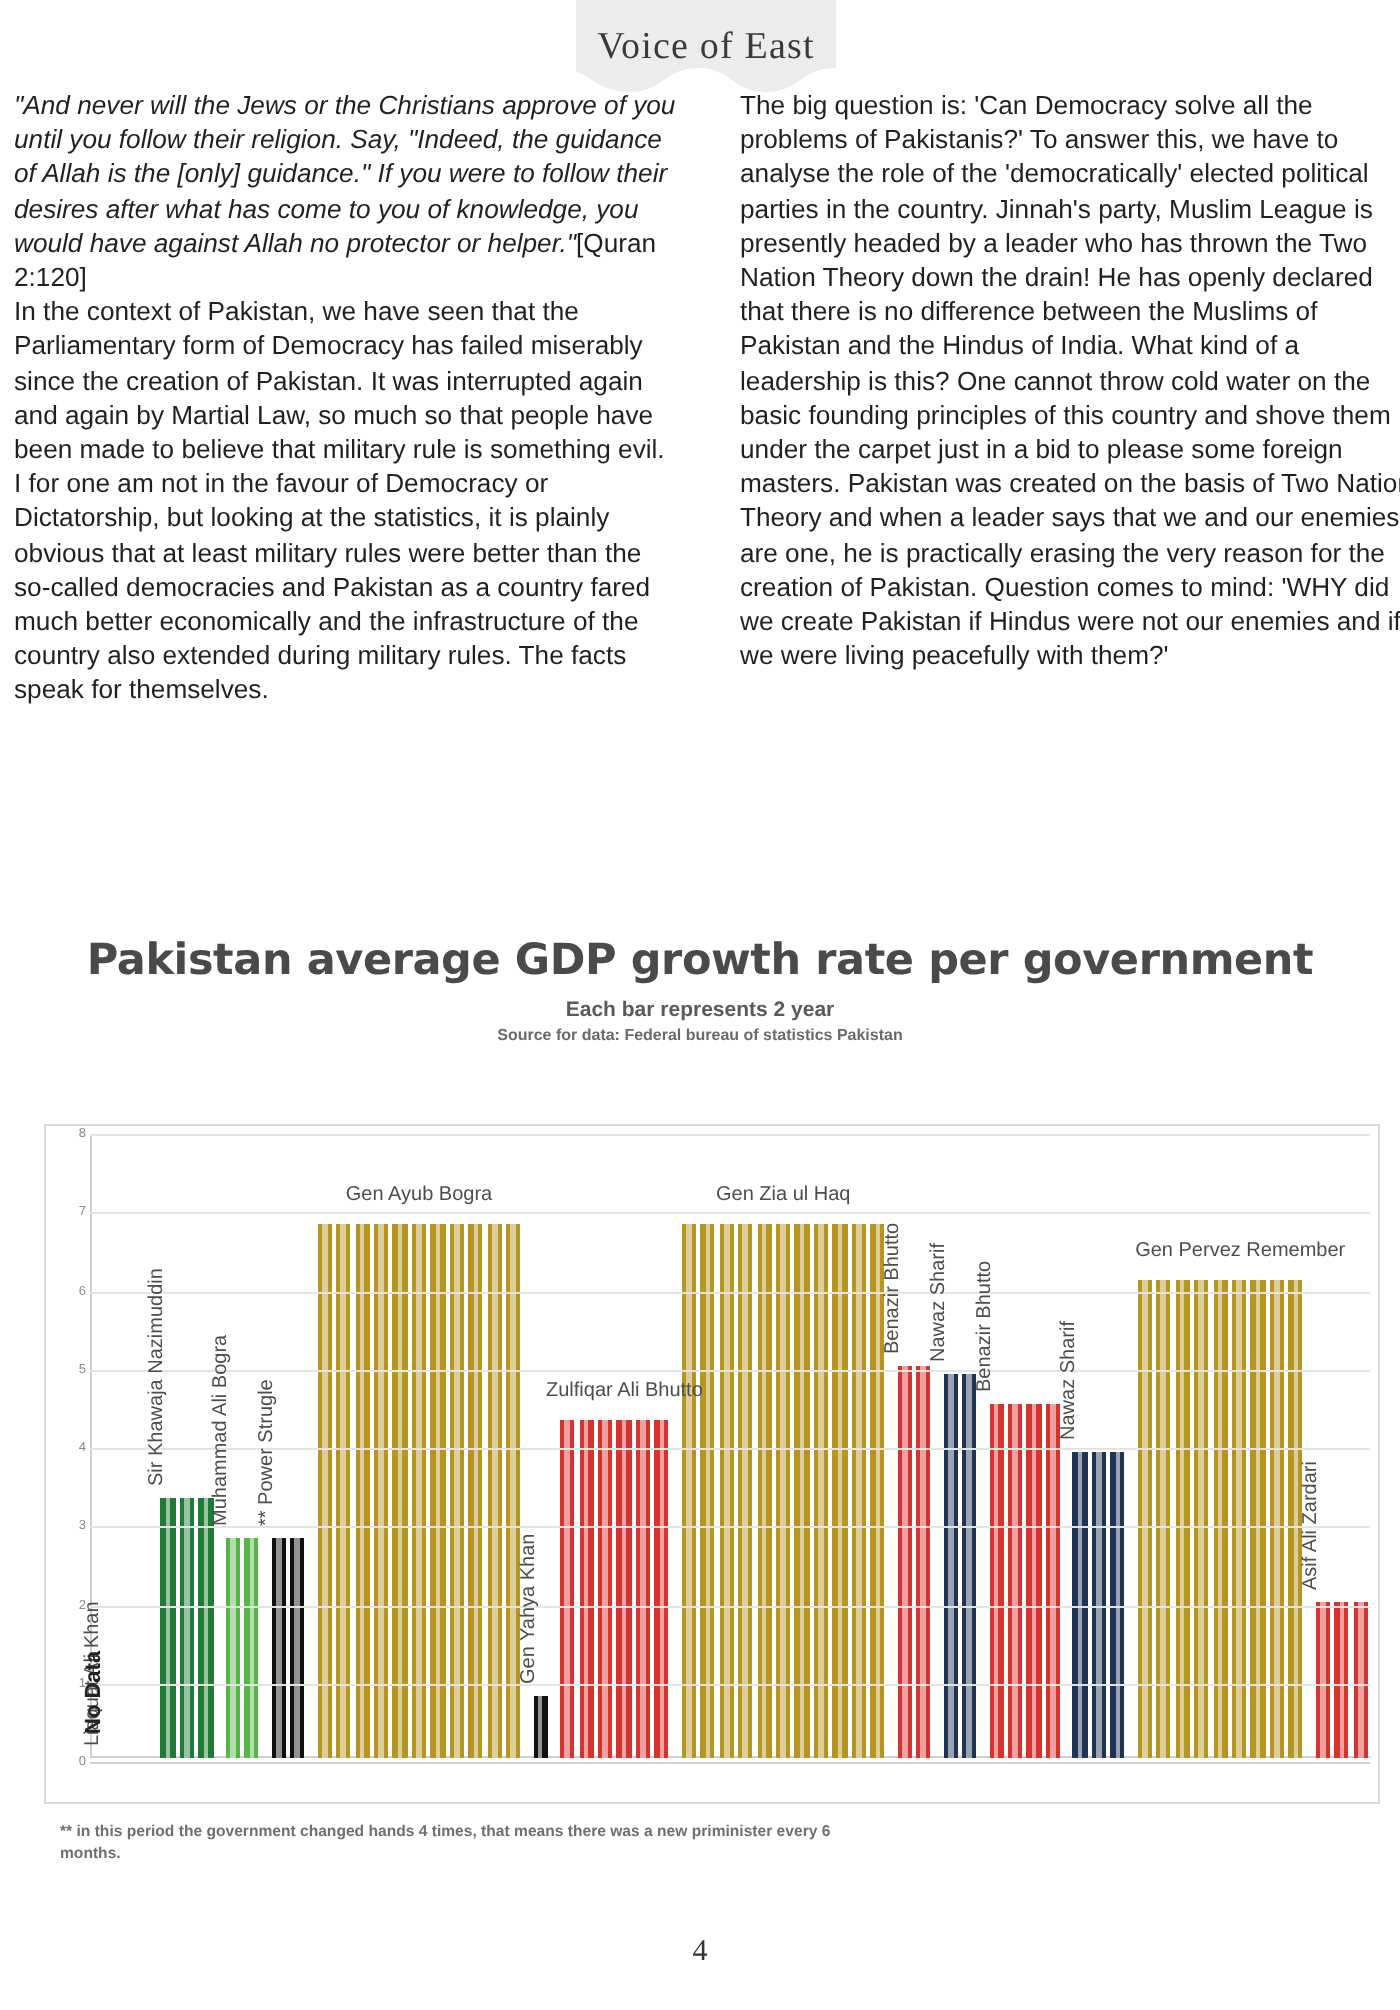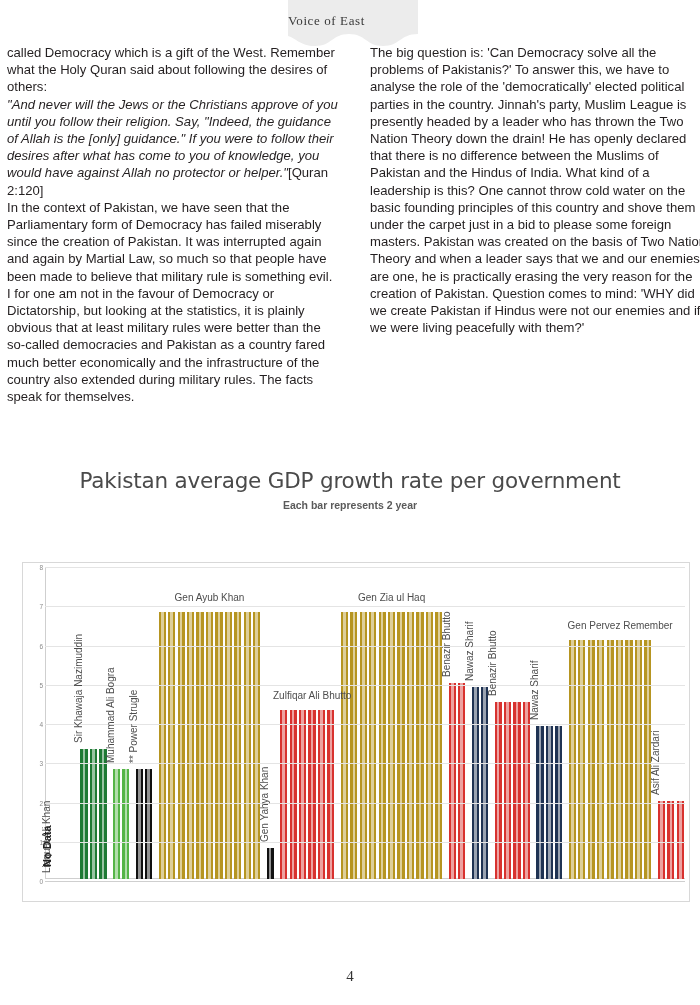--- a/index.html
+++ b/index.html
@@ -23,22 +23,23 @@
   .ribbon-wrap {
     position: absolute;
     left: 288px; top: 0;
     width: 130px; height: 48px;
   }
   .ribbon-svg { display: block; }
   .ribbon-text {
     position: absolute;
     left: 0; top: 13px;
     width: 130px;
+    text-align: center;
     font-family: "Liberation Serif", serif;
-    font-size: 13px;
+    font-size: 19px;
     letter-spacing: .6px;
     color: #3a3a3a;
   }
 
   
   .columns {
     position: absolute;
     left: 0; top: 44px;
     width: 700px;
   }
@@ -57,21 +58,21 @@
 
   
   .chart-block {
     position: absolute;
     left: 0; top: 462px;
     width: 700px; height: 500px;
   }
   .chart-title {
     text-align: center;
     font-size: 21.5px;
-    font-weight: normal;
+    font-weight: bold;
     color: #4a4a4a;
     letter-spacing: -.2px;
     margin: 0;
     padding-top: 6px;
     font-family: "DejaVu Sans", sans-serif;
   }
   .chart-sub1 {
     text-align: center;
     font-size: 10.5px;
     font-weight: bold;
@@ -184,32 +185,32 @@
     <svg class="ribbon-svg" width="130" height="48" viewBox="0 0 130 48">
       <path d="M0,0 L130,0 L130,34 C112,34 112,46 95,46 C78,46 78,34 61,34
                C44,34 44,46 27,46 C12,46 8,38 0,36 Z" fill="#ececec"></path>
     </svg>
     <div class="ribbon-text">Voice of East</div>
   </div>
 </div>
 
 <div class="columns">
   <div class="col col-left">
-    <p class="para">called Democracy which is a gift of the West. Remember what the Holy Quran said about following the desires of others:</p>
     <p class="para italic" style="display:inline">"And never will the Jews or the Christians approve of you until you follow their religion. Say, "Indeed, the guidance of Allah is the [only] guidance." If you were to follow their desires after what has come to you of knowledge, you would have against Allah no protector or helper."</p><span>[Quran 2:120]</span>
     <p class="para">In the context of Pakistan, we have seen that the Parliamentary form of Democracy has failed miserably since the creation of Pakistan. It was interrupted again and again by Martial Law, so much so that people have been made to believe that military rule is something evil. I for one am not in the favour of Democracy or Dictatorship, but looking at the statistics, it is plainly obvious that at least military rules were better than the so-called democracies and Pakistan as a country fared much better economically and the infrastructure of the country also extended during military rules. The facts speak for themselves.</p>
   </div>
   <div class="col col-right">
     <p class="para">The big question is: 'Can Democracy solve all the problems of Pakistanis?' To answer this, we have to analyse the role of the 'democratically' elected political parties in the country. Jinnah's party, Muslim League is presently headed by a leader who has thrown the Two Nation Theory down the drain! He has openly declared that there is no difference between the Muslims of Pakistan and the Hindus of India. What kind of a leadership is this? One cannot throw cold water on the basic founding principles of this country and shove them under the carpet just in a bid to please some foreign masters. Pakistan was created on the basis of Two Nation Theory and when a leader says that we and our enemies are one, he is practically erasing the very reason for the creation of Pakistan. Question comes to mind: 'WHY did we create Pakistan if Hindus were not our enemies and if we were living peacefully with them?'</p>
   </div>
 </div>
 
 <div class="chart-block">
   <h2 class="chart-title">Pakistan average GDP growth rate per government</h2>
   <div class="chart-sub1">Each bar represents 2 year</div>
+  <div class="chart-sub2">Source for data: Federal bureau of statistics Pakistan</div>
 
   <div class="plot-frame">
     <div class="plot-inner" id="plot-inner">
       <div class="y-axis-line"></div>
       <div class="x-axis-line"></div>
       <div class="bars-area" id="bars-area">
           <div class="bar" title="Sir Khawaja Nazimuddin: 3.3" style="left: 33.489px; width: 7.18323px; height: 129.525px; background: rgb(30, 122, 52);">
             <div class="bar-inner"></div>
           </div>
           <div class="bar" title="Sir Khawaja Nazimuddin: 3.3" style="left: 42.9406px; width: 7.18323px; height: 129.525px; background: rgb(30, 122, 52);">
@@ -403,28 +404,29 @@
         <div class="ytick" style="top: 82.5px;">6</div>
         <div class="gridline" style="top: 43.25px;"></div>
         <div class="ytick" style="top: 43.25px;">7</div>
         <div class="gridline" style="top: 4px;"></div>
         <div class="ytick" style="top: 4px;">8</div>
         <div class="glabel vert" style="left: 28.7258px; bottom: 28px; top: auto; transform: rotate(-90deg); transform-origin: left bottom;">Liaquat Ali Khan</div>
         <div class="glabel vert bold" style="left: 29.671px; bottom: 34px; transform: rotate(-90deg); transform-origin: left bottom; font-size: 11px; color: rgb(34, 34, 34);">No Data</div>
         <div class="glabel vert" style="left: 61.0806px; bottom: 157.525px; top: auto; transform: rotate(-90deg); transform-origin: left bottom;">Sir Khawaja Nazimuddin</div>
         <div class="glabel vert" style="left: 93.4355px; bottom: 137.9px; top: auto; transform: rotate(-90deg); transform-origin: left bottom;">Muhammad Ali Bogra</div>
         <div class="glabel vert" style="left: 116.339px; bottom: 137.9px; top: auto; transform: rotate(-90deg); transform-origin: left bottom;">** Power Strugle</div>
-        <div class="glabel horiz" style="left: 134.516px; width: 103.968px; top: 29.1px;">Gen Ayub Khan</div>
+        <div class="glabel horiz" style="left: 134.516px; width: 103.968px; top: 29.1px;">Gen Ayub Bogra</div>
         <div class="glabel vert" style="left: 247.21px; bottom: 59.4px; top: auto; transform: rotate(-90deg); transform-origin: left bottom;">Gen Yahya Khan</div>
         <div class="glabel horiz" style="left: 250px; width: 56.7097px; top: 127.225px;">Zulfiqar Ali Bhutto</div>
         <div class="glabel horiz" style="left: 316.645px; width: 103.968px; top: 29.1px;">Gen Zia ul Haq</div>
         <div class="glabel vert" style="left: 429.339px; bottom: 224.25px; top: auto; transform: rotate(-90deg); transform-origin: left bottom;">Benazir Bhutto</div>
         <div class="glabel vert" style="left: 452.242px; bottom: 220.325px; top: auto; transform: rotate(-90deg); transform-origin: left bottom;">Nawaz Sharif</div>
         <div class="glabel vert" style="left: 475.145px; bottom: 204.625px; top: auto; transform: rotate(-90deg); transform-origin: left bottom;">Benazir Bhutto</div>
         <div class="glabel vert" style="left: 516.952px; bottom: 181.075px; top: auto; transform: rotate(-90deg); transform-origin: left bottom;">Nawaz Sharif</div>
         <div class="glabel horiz" style="left: 544.581px; width: 85.0645px; top: 56.575px;">Gen Pervez Remember</div>
         <div class="glabel vert" style="left: 638.371px; bottom: 106.5px; top: auto; transform: rotate(-90deg); transform-origin: left bottom;">Asif Ali Zardari</div>
       </div>
   </div>
 
+  <div class="footnote">** in this period the government changed hands 4 times, that means there was a new priminister every 6 months.</div>
 </div>
 
 <div class="page-num">4</div>
 
 </body></html>

